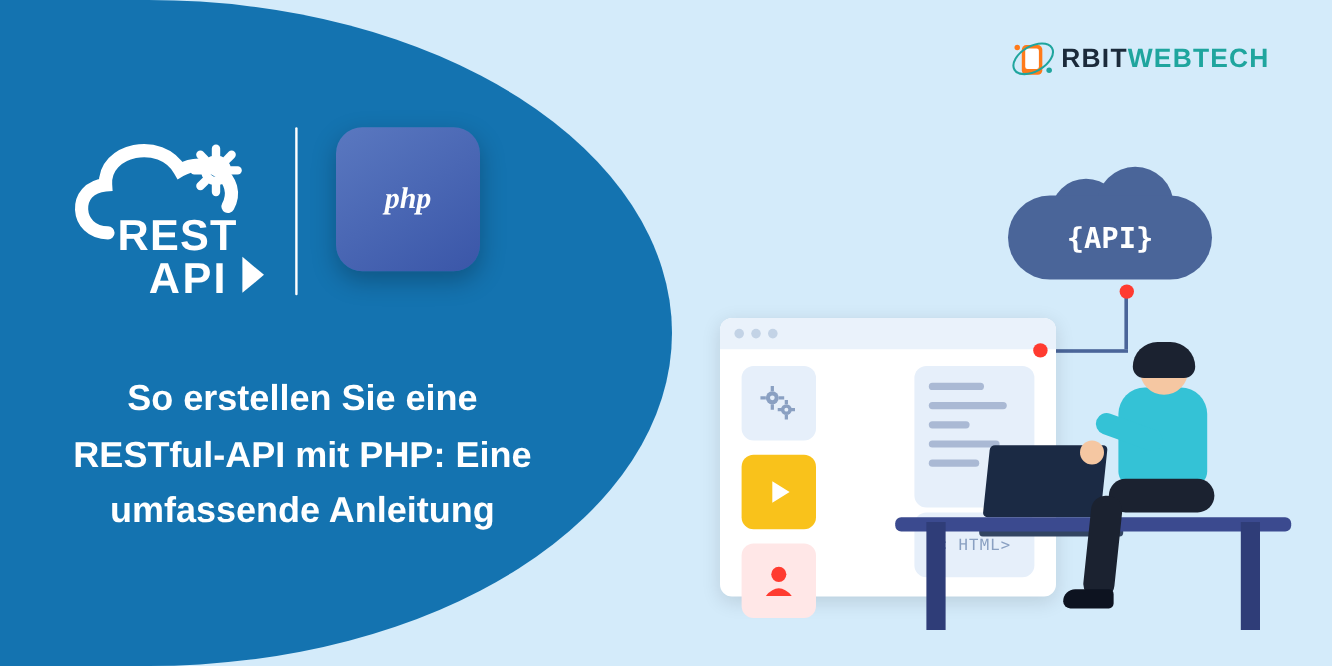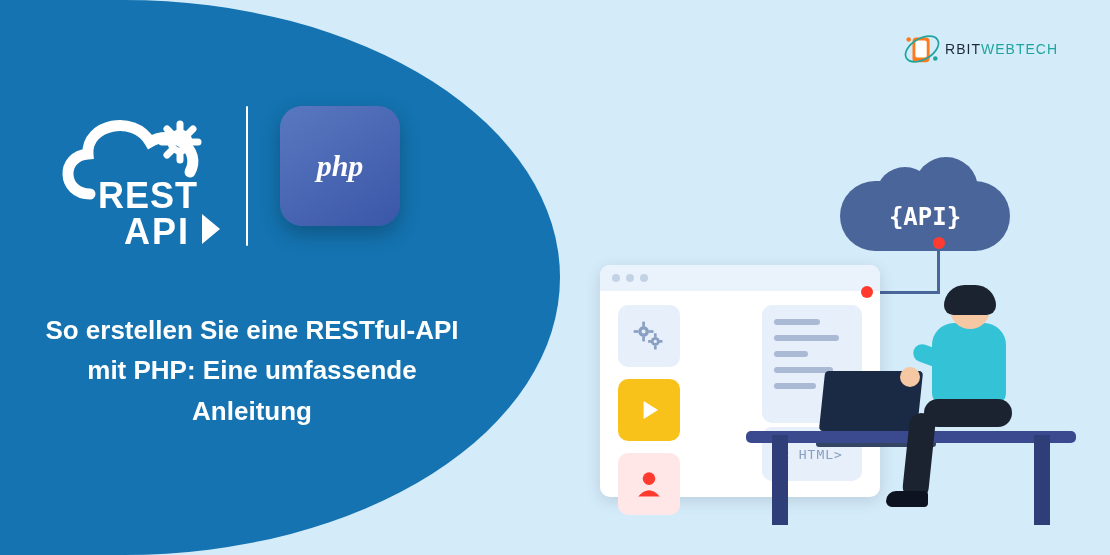--- a/index.html
+++ b/index.html
@@ -1,31 +1,31 @@
 <!DOCTYPE html>
 <html><head>
 <meta charset="utf-8">
 <style>
 *{margin:0;padding:0;box-sizing:border-box}
 body{width:1110px;height:555px;font-family:Arial,Helvetica,sans-serif;overflow:hidden;background:#d4ebfa}
 .canvas{width:1110px;height:555px;position:relative}
 .left-blob{position:absolute;left:0;top:0;width:560px;height:555px;background:#1473b0;border-top-right-radius:440px 280px;border-bottom-right-radius:440px 280px}
 .logo-wrap{position:absolute;top:30px;right:52px;display:flex;align-items:center;gap:4px}
 .logo-mark{width:38px;height:38px;position:relative}
-.logo-text{font-weight:400;font-size:14px;letter-spacing:1px}
+.logo-text{font-weight:700;font-size:22px;letter-spacing:1px}
 .logo-text .dark{color:#1b2a3a}
 .logo-text .teal{color:#1fa59e}
 .icon-row{position:absolute;left:52px;top:106px;display:flex;align-items:flex-start}
 .rest-cloud{width:170px;height:150px;position:relative;color:#fff}
 .divider{width:2px;height:140px;background:#fff;margin:0 32px 0 24px;border-radius:2px}
 .php-box{width:120px;height:120px;border-radius:22px;background:linear-gradient(145deg,#5a78c0,#3a56a8);display:flex;align-items:center;justify-content:center;box-shadow:0 8px 20px rgba(0,0,0,.25)}
-.php-box span{color:#fff;font-style:italic;font-weight:700;font-size:30px;font-family:Georgia,serif}
-.headline{position:absolute;left:42px;top:310px;width:420px;color:#fff;font-size:26px;font-weight:600;line-height:1.55;text-align:center}
+.php-box span{color:#fff;font-style:italic;font-weight:700;font-size:25px;font-family:Georgia,serif}
+.headline{position:absolute;left:42px;top:310px;width:420px;color:#fff;font-size:30px;font-weight:600;line-height:1.55;text-align:center}
 .illus{position:absolute;right:40px;bottom:30px;width:470px;height:380px}
-.api-cloud{position:absolute;top:18px;right:60px;width:170px;height:100px}
+.api-cloud{position:absolute;top:0;right:60px;width:170px;height:100px}
 .api-cloud .body{position:absolute;inset:18px 0 0 0;height:70px;background:#4a6599;border-radius:50px}
 .api-cloud .bump1{position:absolute;top:4px;left:36px;width:58px;height:56px;background:#4a6599;border-radius:50%}
 .api-cloud .bump2{position:absolute;top:-6px;left:74px;width:64px;height:64px;background:#4a6599;border-radius:50%}
 .api-cloud .txt{position:absolute;top:40px;left:0;width:100%;text-align:center;color:#fff;font-size:24px;font-weight:600;font-family:Consolas,monospace}
 .conn-v{position:absolute;top:98px;right:130px;width:3px;height:48px;background:#4a6599}
 .conn-h{position:absolute;top:146px;right:130px;height:3px;width:72px;background:#4a6599}
 .dot{position:absolute;width:12px;height:12px;background:#ff3b30;border-radius:50%;z-index:4}
 .browser{position:absolute;top:120px;left:0;width:280px;height:232px;background:#fff;border-radius:10px;box-shadow:0 4px 16px rgba(0,0,0,.12)}
 .browser .bar{height:26px;background:#eaf2fb;border-radius:10px 10px 0 0;display:flex;align-items:center;padding-left:12px;gap:6px}
 .browser .bar i{width:8px;height:8px;border-radius:50%;background:#c3d3e6;display:block}

